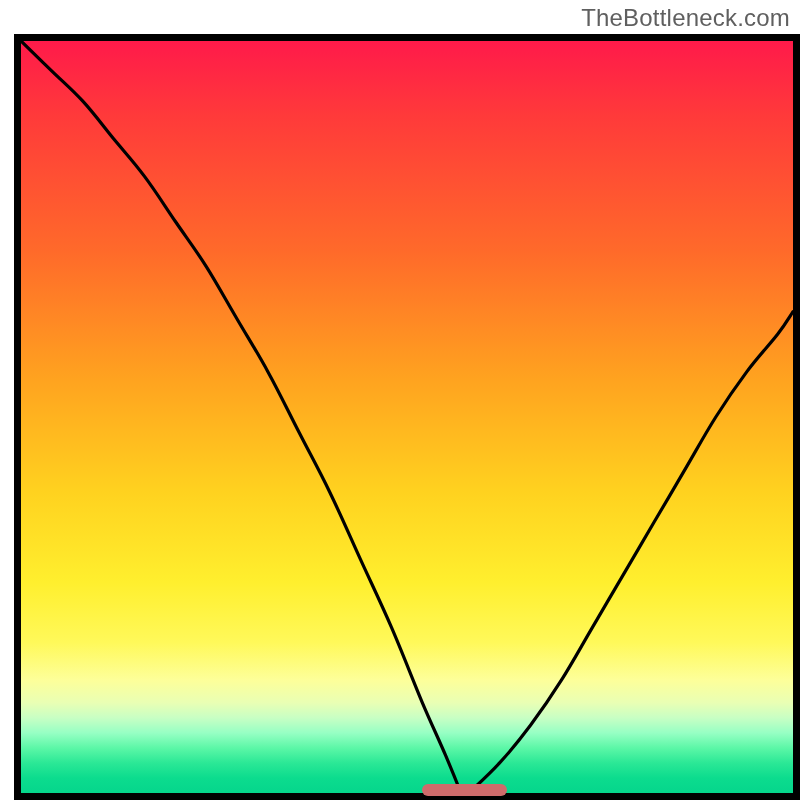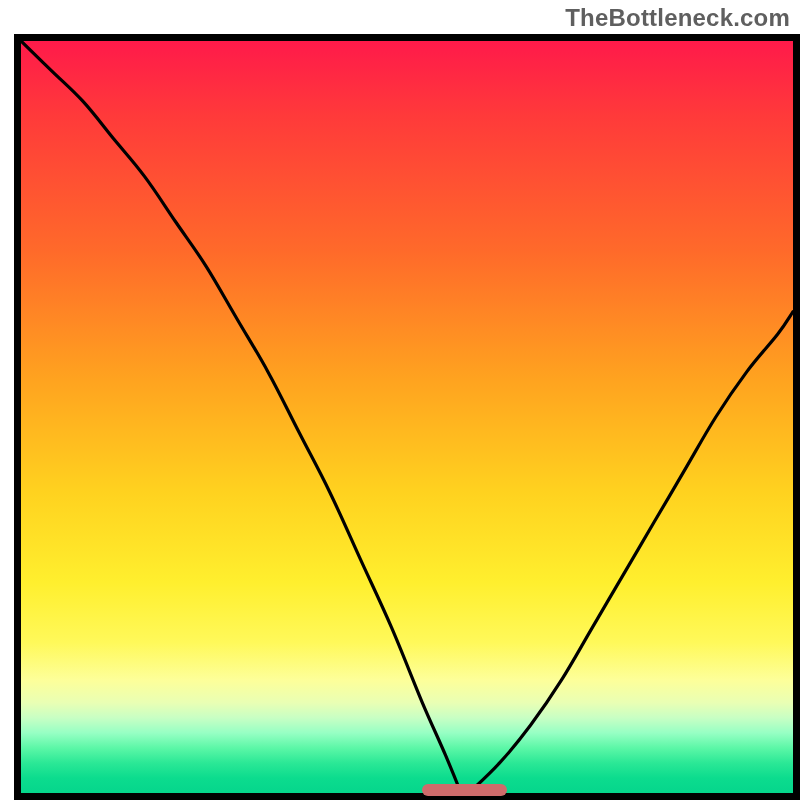--- a/index.html
+++ b/index.html
@@ -15,21 +15,21 @@
     position: relative;
     width: 800px;
     height: 800px;
   }
   .watermark {
     position: absolute;
     top: 4px;
     right: 10px;
     font-size: 24px;
     color: #5f5f5f;
-    font-weight: 700;
+    font-weight: 400;
     letter-spacing: 0.2px;
     z-index: 10;
   }
   .plot-frame {
     position: absolute;
     left: 14px;
     top: 34px;
     width: 772px;   
     height: 752px;
     border: 7px solid #000;

